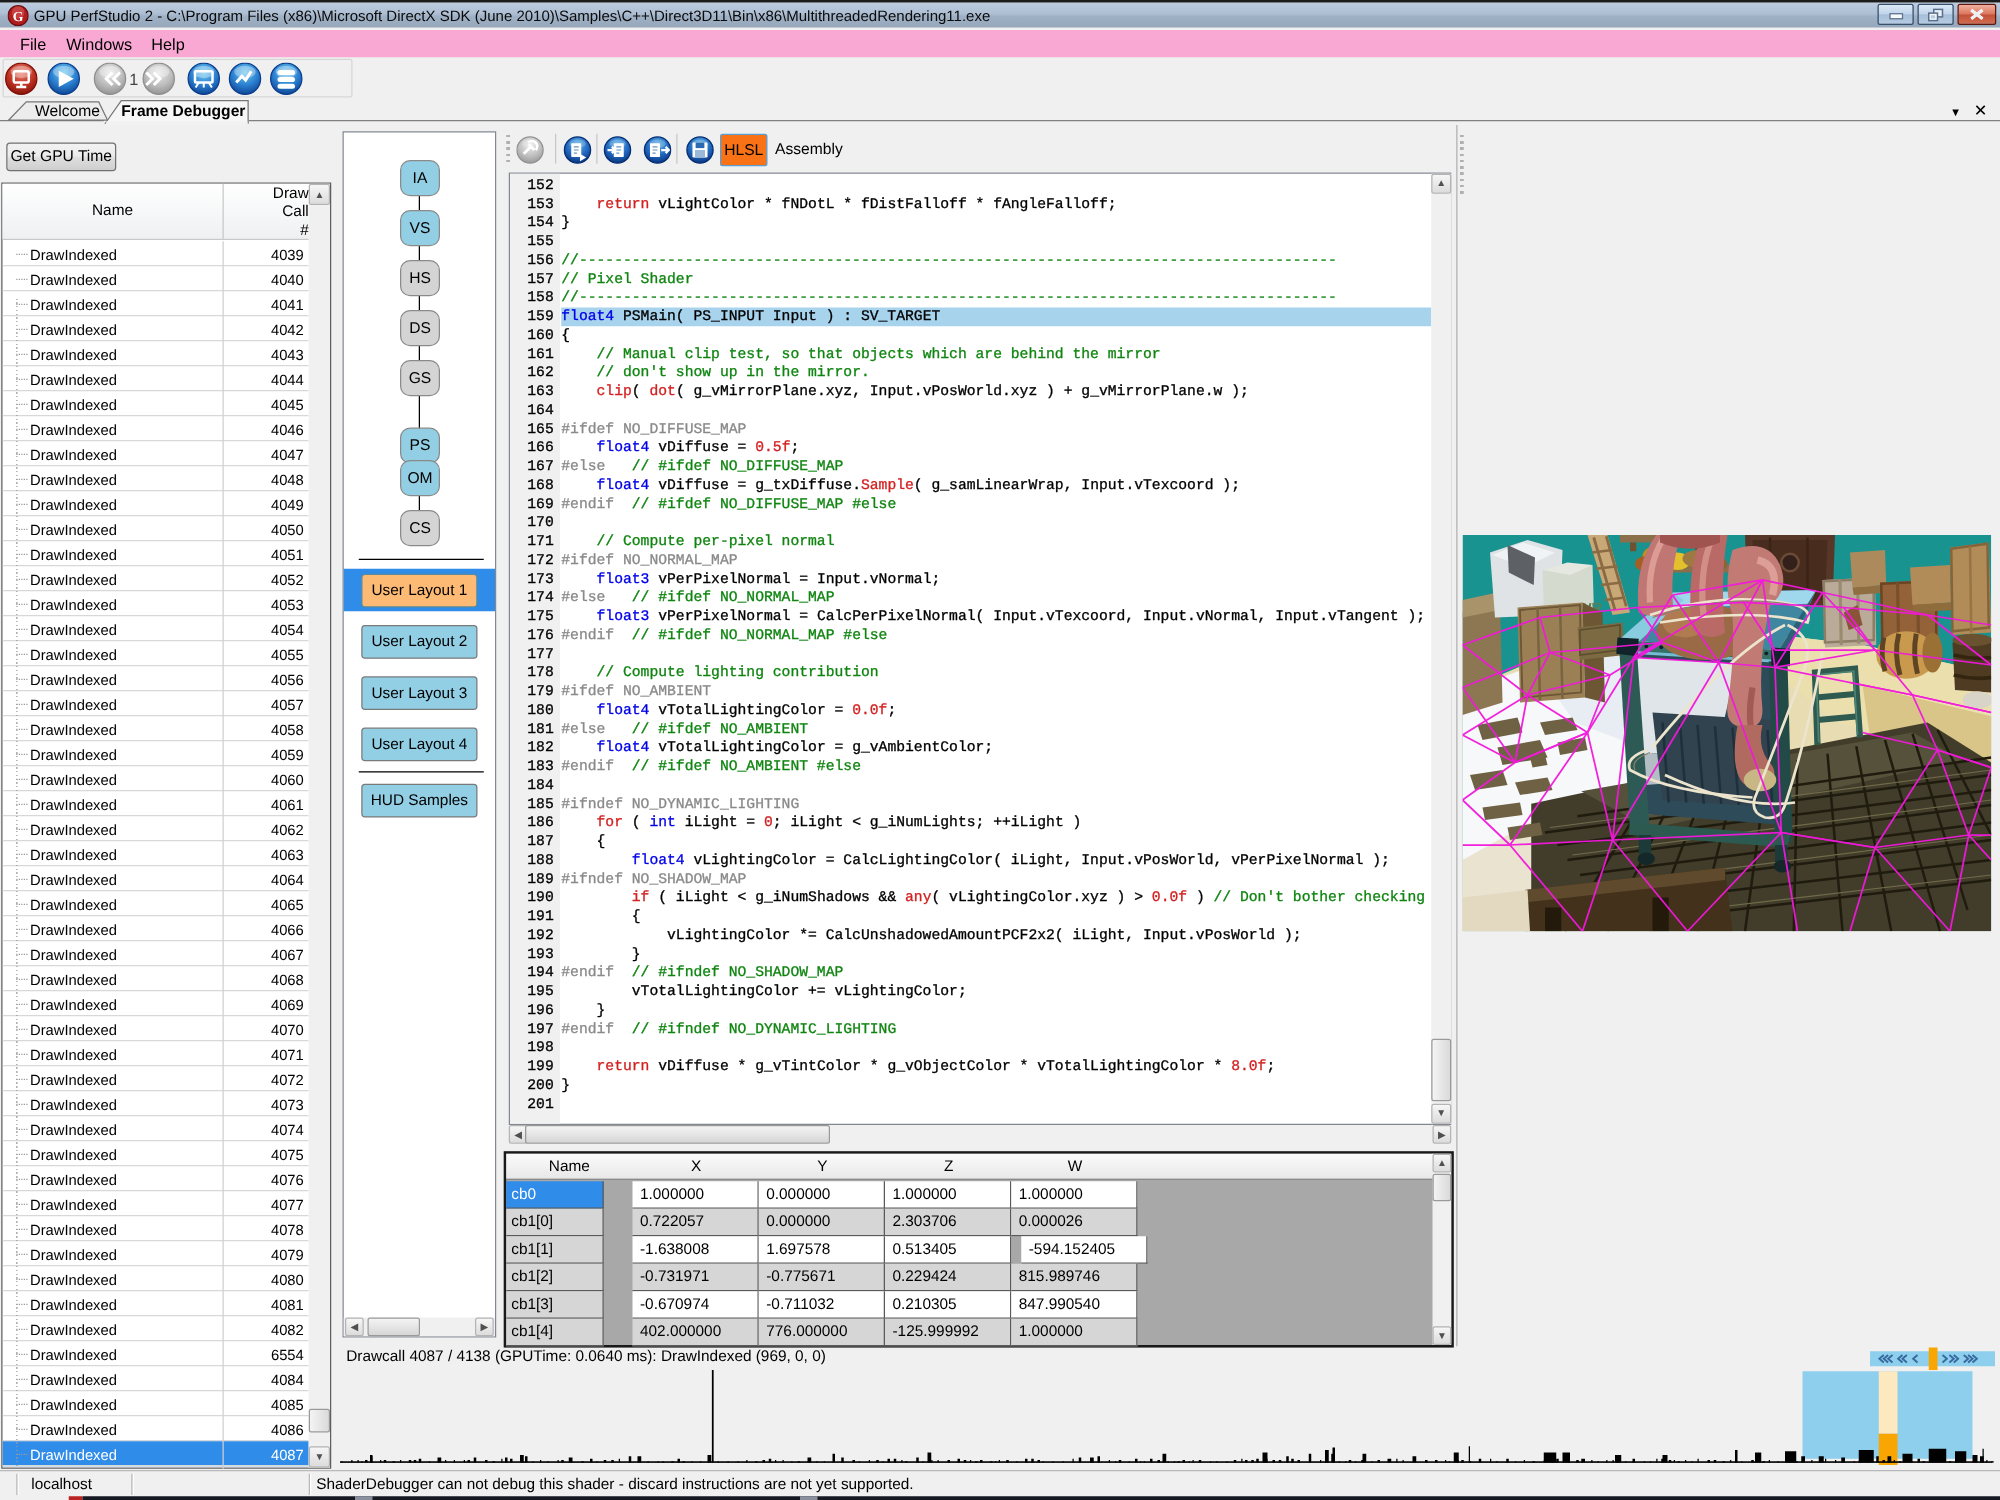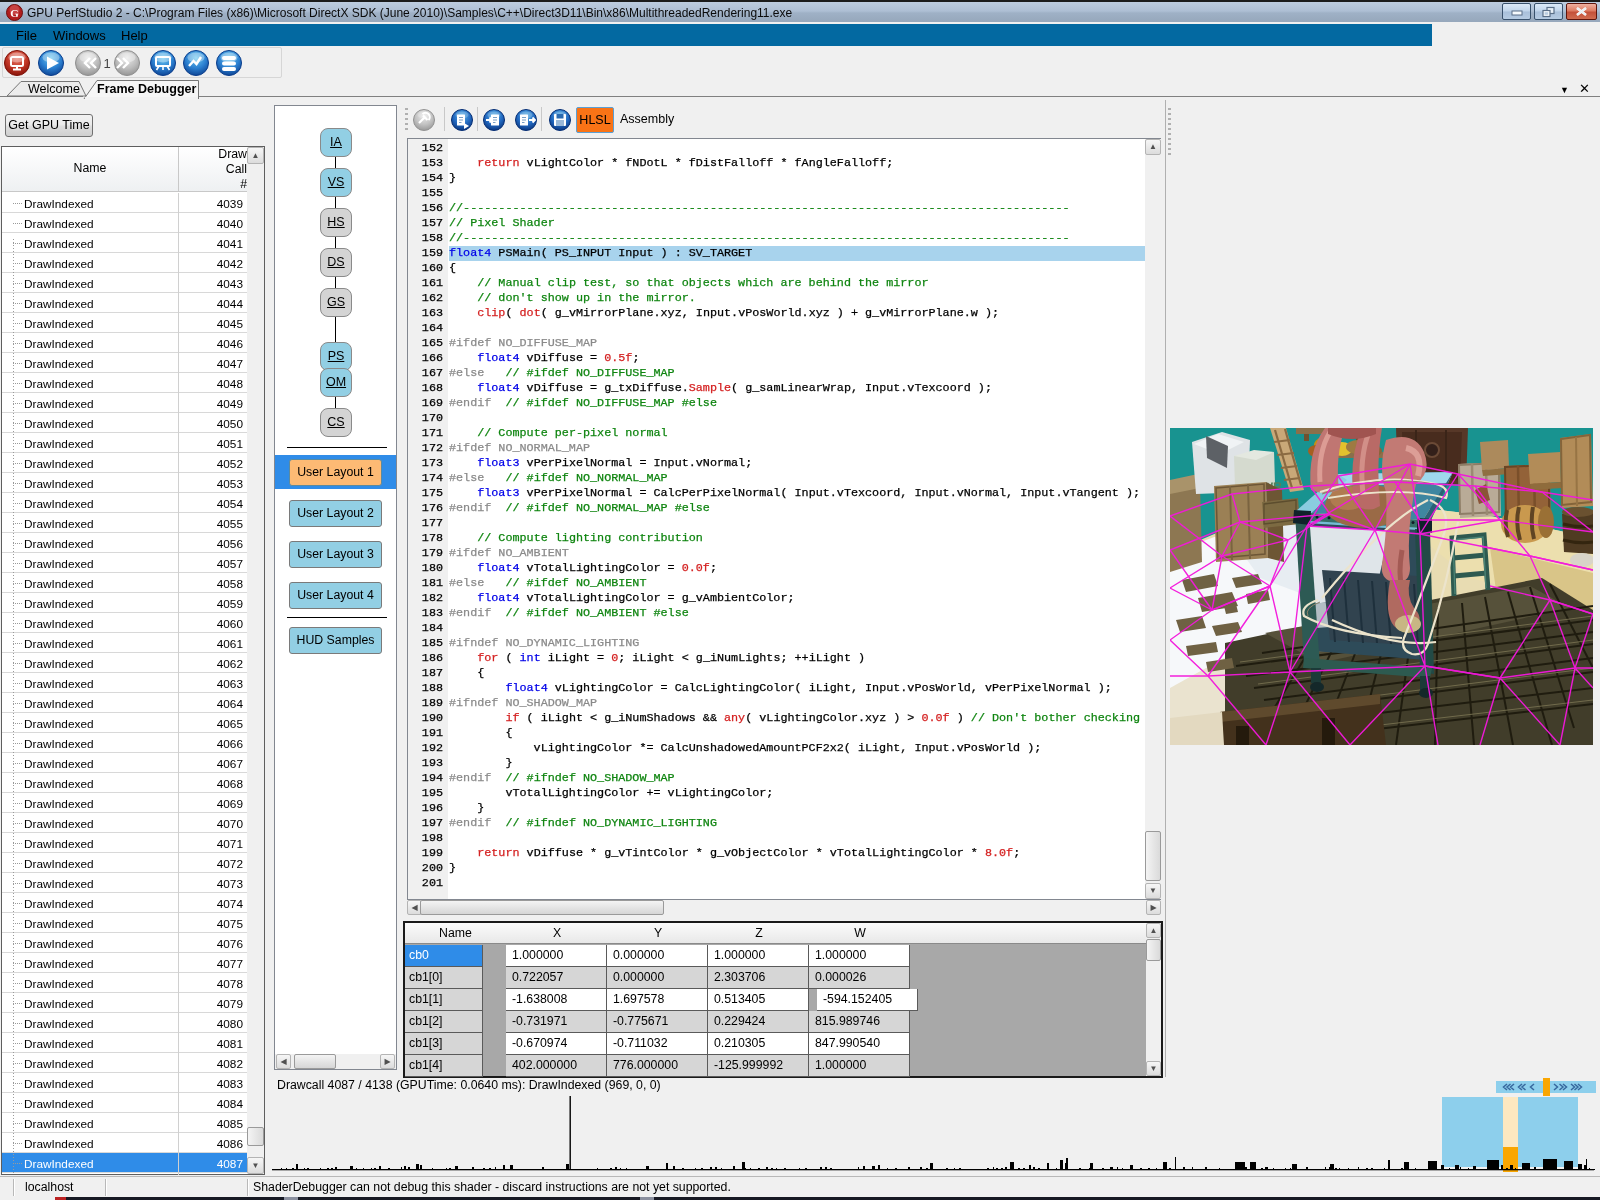--- a/index.html
+++ b/index.html
@@ -6,21 +6,21 @@
 .abs { position:absolute; }
 
 #titlebar { position:absolute; left:0; top:0; width:1600px; height:22px;
   background:linear-gradient(#bdccdf 0%,#aebfd4 45%,#9fb1c6 55%,#96a7bb 100%);
   border-top:2px solid #1c1c1c; }
 #titletext { position:absolute; left:27px; top:4px; font-size:12px; color:#0a0a0a; }
 .winbtn { position:absolute; top:1px; height:17px; border:1px solid #38506b; border-radius:2px;
   background:linear-gradient(#dce9f7 0%,#c0d4ea 48%,#a8bfda 52%,#b6cbe2 100%); }
 #closebtn { background:linear-gradient(#f0b0a0 0%,#dd7b62 45%,#c4513a 55%,#d06c50 100%);
   border:1px solid #5e150c; }
-#menubar { position:absolute; left:0; top:24px; width:1432px; height:22px; background:#0369a1; }
+#menubar { position:absolute; left:0; top:24px; width:1600px; height:22px; background:#f9a8d4; }
 .menuitem { position:absolute; top:4px; font-size:13px; color:#000; }
 #toolbar { position:absolute; left:0; top:46px; width:1600px; height:33px; background:#f0f0f0; }
 #toolframe { position:absolute; left:2px; top:1px; width:280px; height:31px;
   border:1px solid #d6d6d6; border-radius:2px; }
 .tsep { position:absolute; top:4px; width:1px; height:24px; background:#c8c8c8; }
 #tabrow { position:absolute; left:0; top:79px; width:1600px; height:21px; }
 .tabtxt { position:absolute; font-size:12.5px; }
 #minidd { position:absolute; left:1560px; top:6px; font-size:9px; color:#000; }
 #minix { position:absolute; left:1579px; top:2px; font-size:13px; color:#000; }
 
@@ -51,21 +51,21 @@
 .sbbtn { position:absolute; background:linear-gradient(#f6f6f6,#dcdcdc);
   border:1px solid #b4b4b4; border-radius:2px; color:#505050; text-align:center; }
 .sbthumb { position:absolute; background:linear-gradient(90deg,#f4f4f4,#dadada);
   border:1px solid #9a9a9a; border-radius:2px; }
 .sbthumbh { position:absolute; background:linear-gradient(#f4f4f4,#d6d6d6);
   border:1px solid #9a9a9a; border-radius:2px; }
 
 #pipepanel { position:absolute; left:274px; top:105px; width:123px; height:965px;
   background:#fff; border:1px solid #828790; }
 .stage { position:absolute; left:45px; width:32px; height:29px; border:1px solid #8a8a8a;
-  border-radius:8px; font-size:12.5px; text-align:center; line-height:27px; color:#000;text-decoration:underline; }
+  border-radius:8px; font-size:12.5px; text-align:center; line-height:27px; color:#000; }
 .stg-on { background:#92cfe4; }
 .stg-off { background:#d4d4d4; }
 #pipeline-line { position:absolute; left:60px; top:23px; width:1px; height:290px; background:#000; }
 .psep { position:absolute; left:12px; width:100px; height:1px; background:#000; }
 #ulsel { position:absolute; left:0px; top:349px; width:121px; height:34px; background:#2f8ce8; }
 .ulbtn { position:absolute; left:14px; width:93px; height:27px; background:#92cfe4;
   border:1px solid #7a7a7a; border-radius:3px; font-size:12.3px; text-align:center;
   line-height:25px; color:#000; }
 
 #codetoolbar { position:absolute; left:400px; top:103px; width:763px; height:35px; background:#f0f0f0; }
@@ -449,21 +449,21 @@
         <span class="tnum">4081</span>
       </div>
       <div class="trow" style="top:860px">
         <span class="stub"></span>
         <span class="tname">DrawIndexed</span>
         <span class="tnum">4082</span>
       </div>
       <div class="trow" style="top:880px">
         <span class="stub"></span>
         <span class="tname">DrawIndexed</span>
-        <span class="tnum">4083</span>
+        <span class="tnum">6554</span>
       </div>
       <div class="trow" style="top:900px">
         <span class="stub"></span>
         <span class="tname">DrawIndexed</span>
         <span class="tnum">4084</span>
       </div>
       <div class="trow" style="top:920px">
         <span class="stub"></span>
         <span class="tname">DrawIndexed</span>
         <span class="tnum">4085</span>

